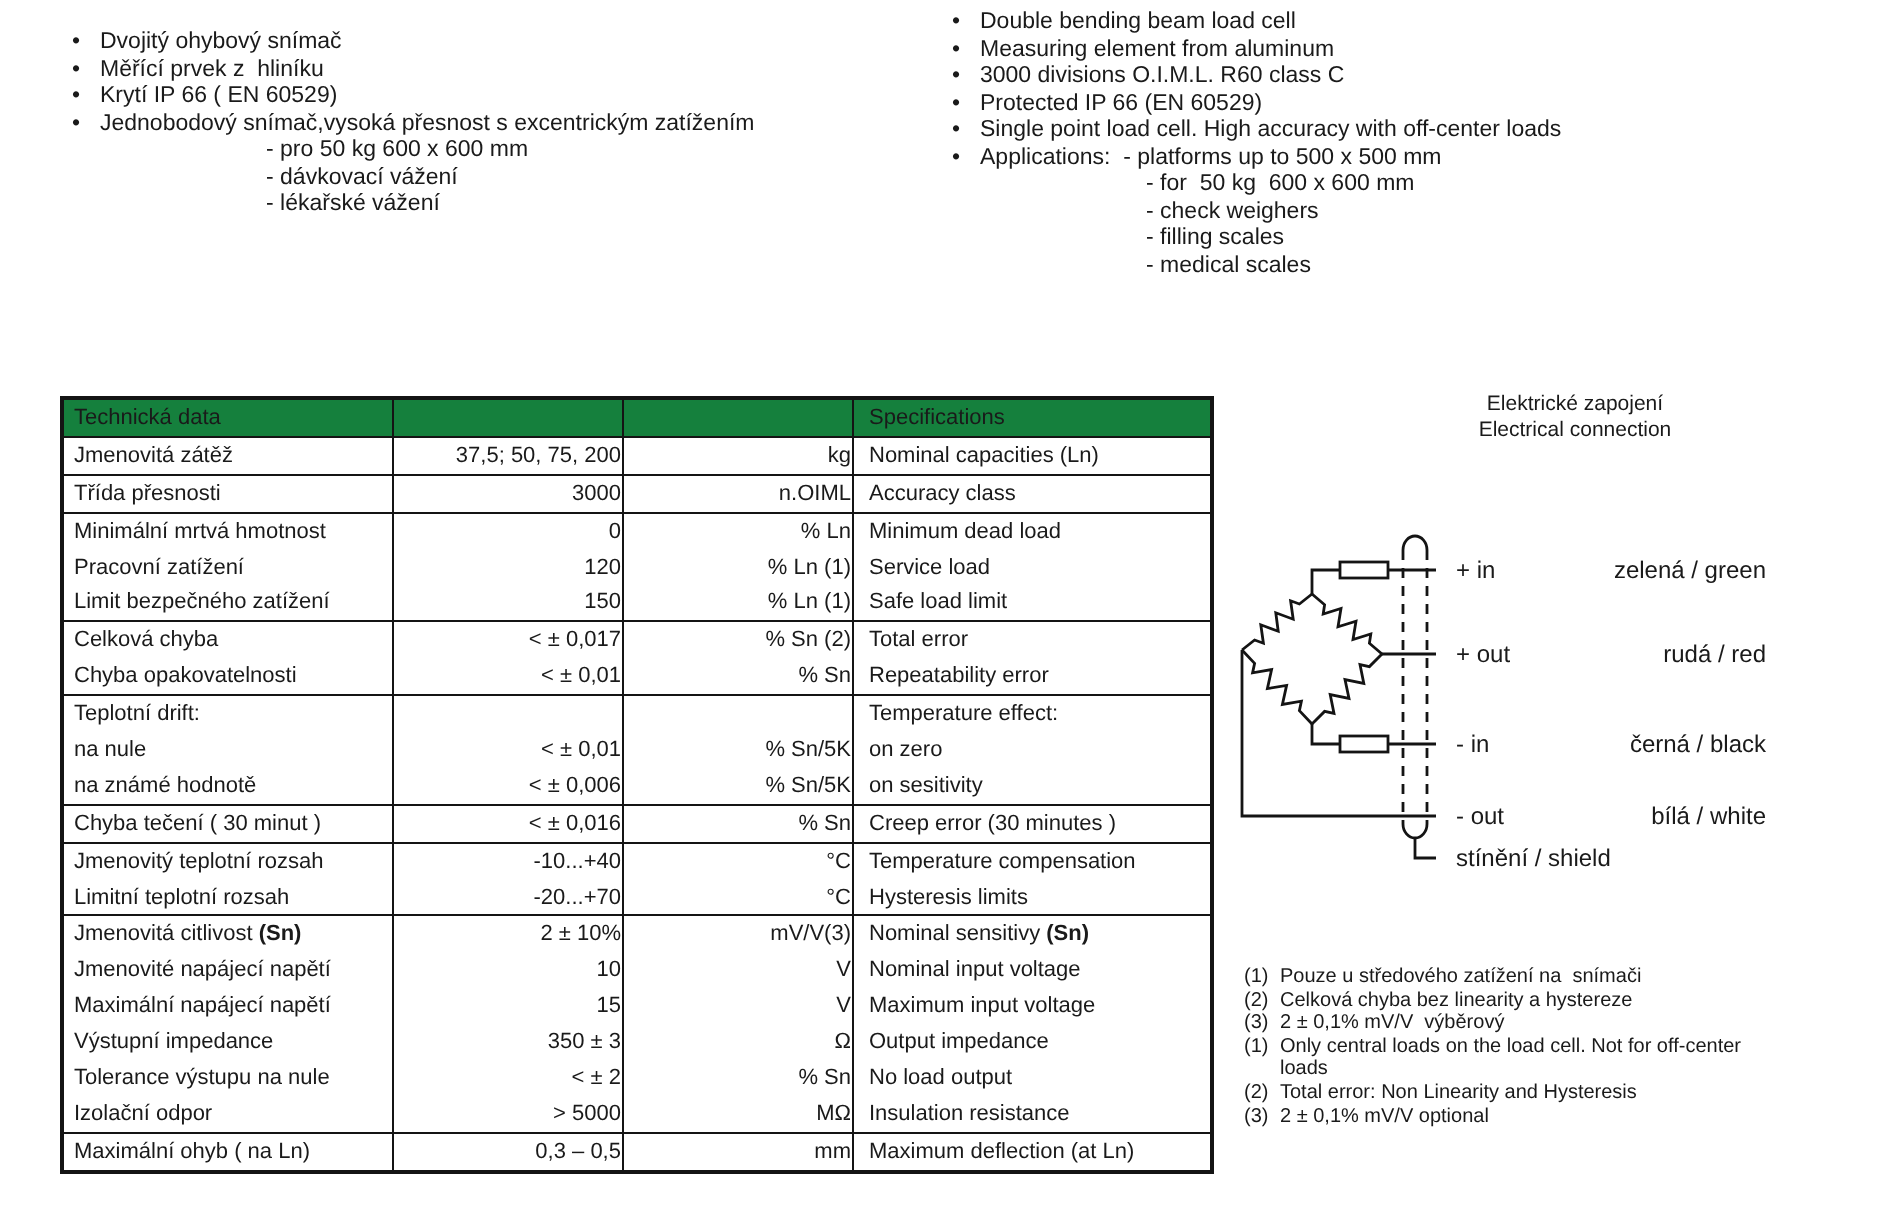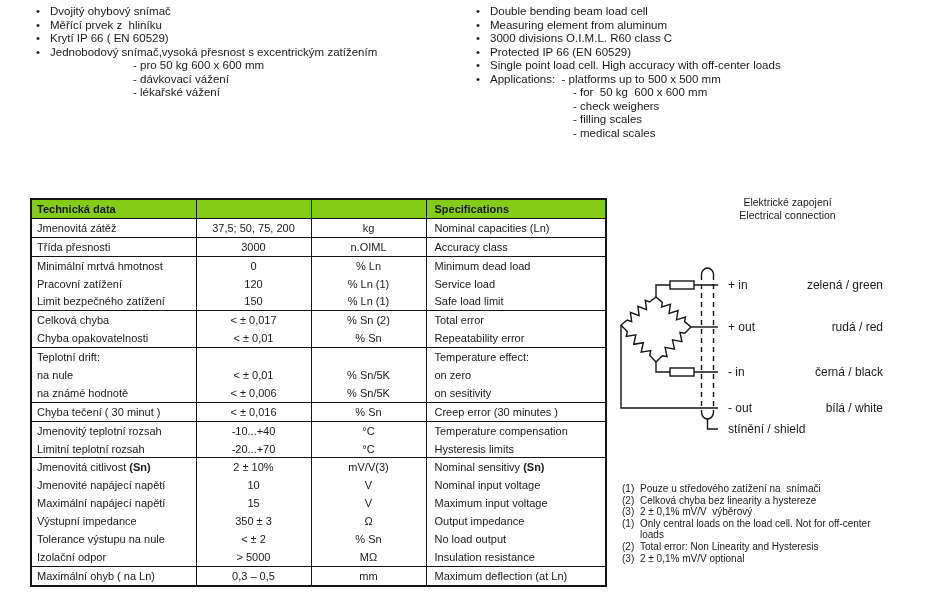--- a/index.html
+++ b/index.html
@@ -2,36 +2,36 @@
 <html><head>
 <meta charset="utf-8">
 <style>
   html,body{margin:0;padding:0;background:#fff;}
   .page{position:relative;width:943px;height:603px;background:#ffffff;overflow:hidden;
         font-family:"Liberation Sans","DejaVu Sans",sans-serif;color:#1a1a1a;}
 
   
   .bullets{position:absolute;top:5px;margin:0;padding:0;list-style:none;
            font-size:11.5px;line-height:13.5px;}
-  .bullets.cz{left:33px;width:435px;}
+  .bullets.cz{left:33px;width:435px;margin-top:10px;}
   .bullets.en{left:473px;width:465px;}
   .bullets li{position:relative;padding-left:17px;white-space:pre;}
   .bullets li.b::before{content:"\2022";position:absolute;left:3px;top:0;}
   .bullets li.sub{padding-left:100px;}
 
   
   table.spec{position:absolute;left:30px;top:198px;width:575px;border-collapse:collapse;
              table-layout:fixed;font-size:11px;border:2px solid #141414;}
   table.spec td{height:17.9px;padding:0;vertical-align:middle;white-space:nowrap;overflow:hidden;
                 border-left:1.4px solid #141414;}
   table.spec td:first-child{border-left:none;padding-left:5px;}
-  table.spec td.val,table.spec td.unit{text-align:center;}
+  table.spec td.val,table.spec td.unit{text-align:right;}
   table.spec td.en{padding-left:8px;}
   table.spec tr.rule td{border-bottom:1.4px solid #141414;}
-  table.spec tr.head td{font-weight:bold;background:#84cc16;border-bottom:1.4px solid #141414;margin-top:32px;}
+  table.spec tr.head td{font-weight:normal;background:#15803d;border-bottom:1.4px solid #141414;margin-top:32px;}
 
   
   .diag-title{position:absolute;left:690px;top:196px;width:195px;text-align:center;
               font-size:10.5px;line-height:12.5px;}
 
   
   svg.diagram{position:absolute;left:615px;top:262px;}
   svg.diagram path,svg.diagram polyline,svg.diagram rect,svg.diagram line
       {fill:none;stroke:#141414;stroke-width:1.4;}
   svg.diagram rect{fill:#ffffff;}

